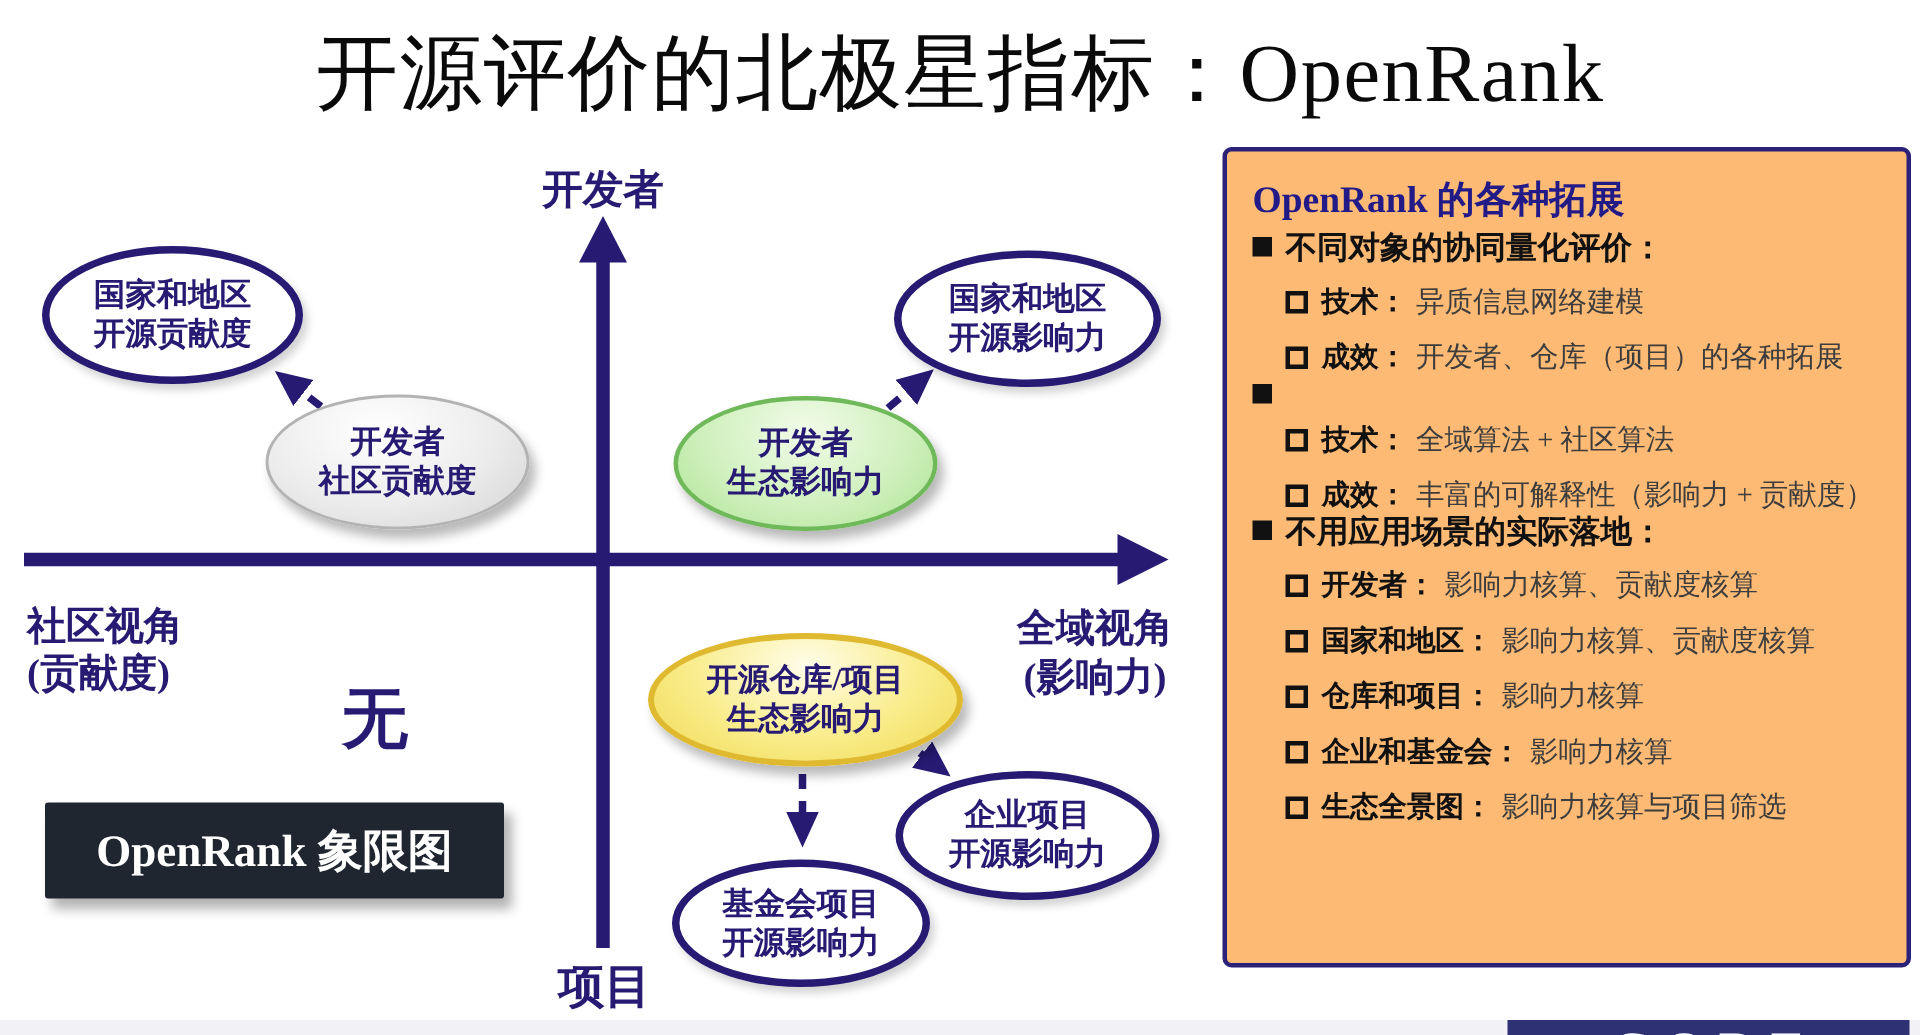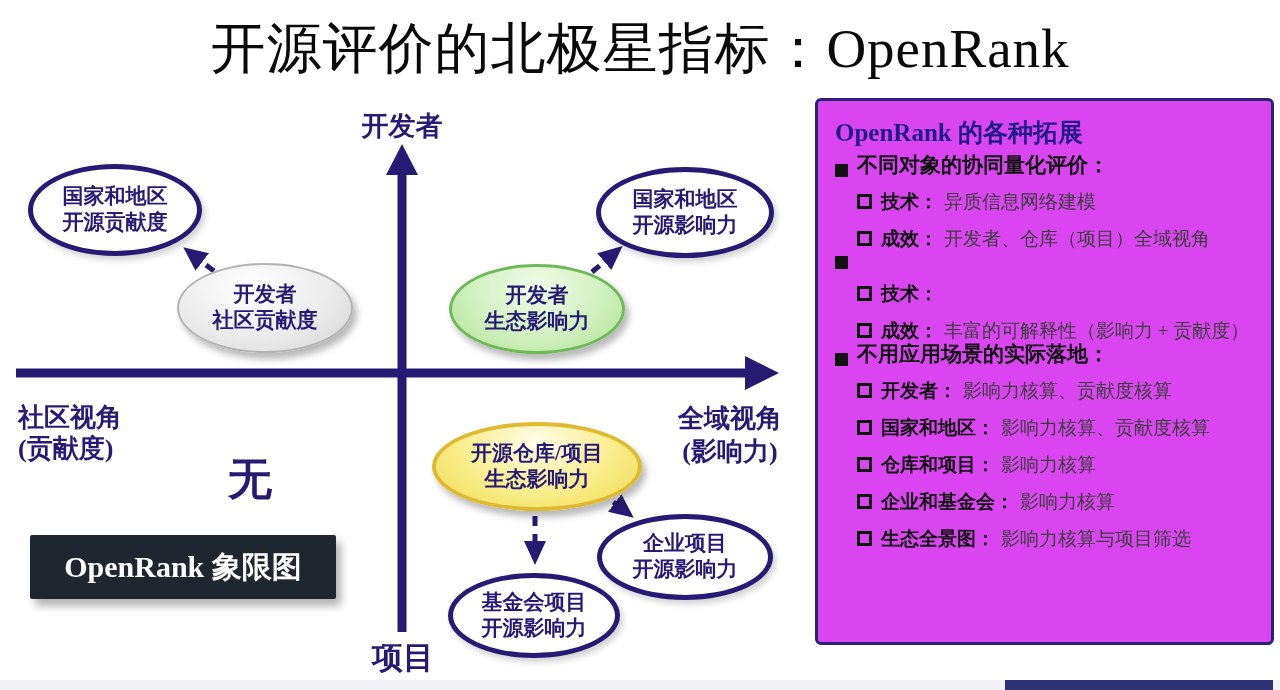--- a/index.html
+++ b/index.html
@@ -43,25 +43,25 @@
   
   .caption-box{
     position:absolute;left:30px;top:535px;width:306px;height:64px;z-index:3;
     background:#1f2630;color:#ffffff;font-weight:bold;font-size:30px;
     display:flex;align-items:center;justify-content:center;
     box-shadow:5px 7px 8px rgba(0,0,0,.30);border-radius:2px;white-space:nowrap;
   }
   
   .panel{
     position:absolute;left:815px;top:98px;width:459px;height:547px;z-index:3;
-    box-sizing:border-box;background:#d946ef;border:3px solid #2b2178;border-radius:6px;
+    box-sizing:border-box;background:#fdba74;border:3px solid #2b2178;border-radius:6px;
     padding:13px 17px 10px 17px;
   }
   .panel-header{font-size:25px;font-weight:bold;color:#221a87;margin:2px 0 4px 0;}
-  .section-title{display:flex;align-items:flex-end;font-size:21px;font-weight:bold;color:#111;line-height:1.15;}
+  .section-title{display:flex;align-items:flex-start;font-size:21px;font-weight:bold;color:#111;line-height:1.15;}
   .sq-filled{flex:0 0 auto;width:13px;height:13px;background:#111;margin:5px 9px 0 0;}
   .panel-item{display:flex;align-items:flex-start;margin-top:14px;padding-left:22px;font-size:19px;line-height:1.2;}
   .sq-hollow{flex:0 0 auto;width:9px;height:9px;border:3px solid #111;margin:3px 9px 0 0;}
   .item-label{font-weight:bold;color:#111;white-space:nowrap;}
   .item-desc{color:#3d3d3d;margin-left:6px;white-space:nowrap;}
   
   .bottom-strip{position:absolute;left:0;top:680px;width:1280px;height:10px;background:#f2f1f6;z-index:0;}
   .logo{
     position:absolute;left:1005px;top:680px;width:268px;height:42px;z-index:4;
     background:#2e3173;color:#ffffff;font-weight:bold;font-size:34px;letter-spacing:10px;
@@ -127,29 +127,30 @@
       <span>不同对象的协同量化评价：</span>
     </div>
     <div class="panel-item">
       <span class="sq-hollow"></span>
       <span class="item-label">技术：</span>
       <span class="item-desc">异质信息网络建模</span>
     </div>
     <div class="panel-item">
       <span class="sq-hollow"></span>
       <span class="item-label">成效：</span>
-      <span class="item-desc">开发者、仓库（项目）全域视角</span>
+      <span class="item-desc">开发者、仓库（项目）的各种拓展</span>
     </div>
 
     <div class="section-title">
       <span class="sq-filled"></span>
     </div>
     <div class="panel-item">
       <span class="sq-hollow"></span>
       <span class="item-label">技术：</span>
+      <span class="item-desc">全域算法 + 社区算法</span>
     </div>
     <div class="panel-item">
       <span class="sq-hollow"></span>
       <span class="item-label">成效：</span>
       <span class="item-desc">丰富的可解释性（影响力 + 贡献度）</span>
     </div>
 
     <div class="section-title">
       <span class="sq-filled"></span>
       <span>不用应用场景的实际落地：</span>

